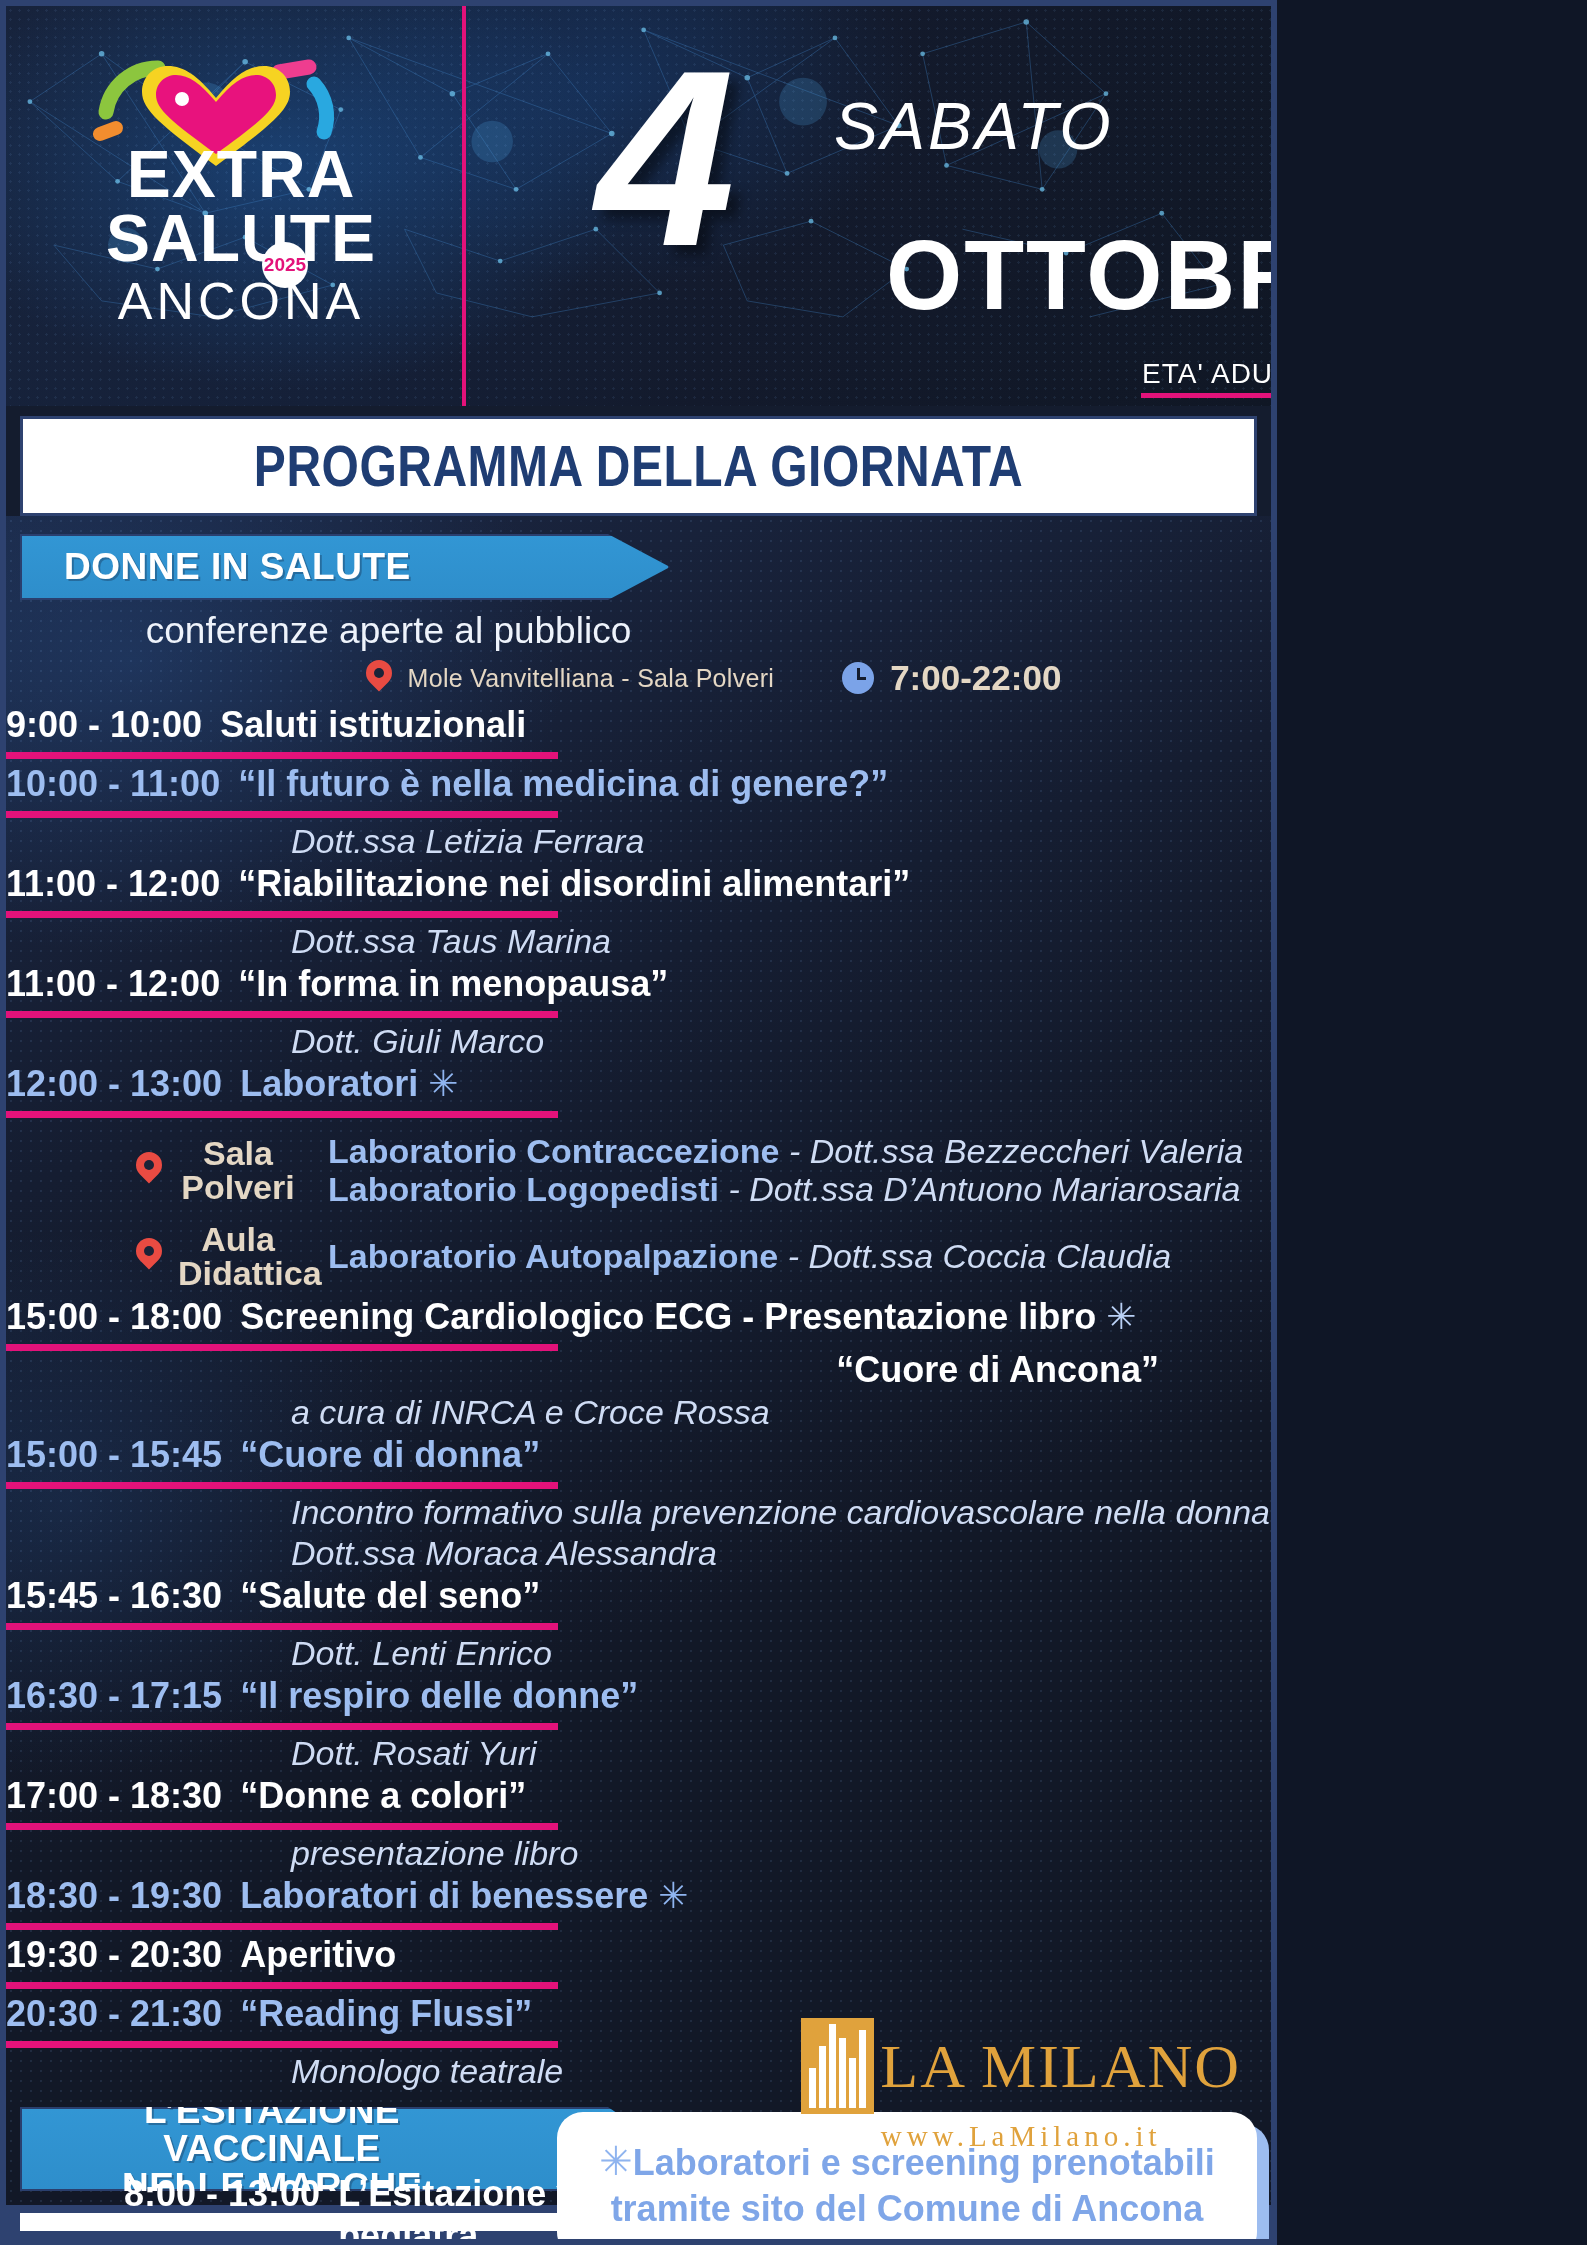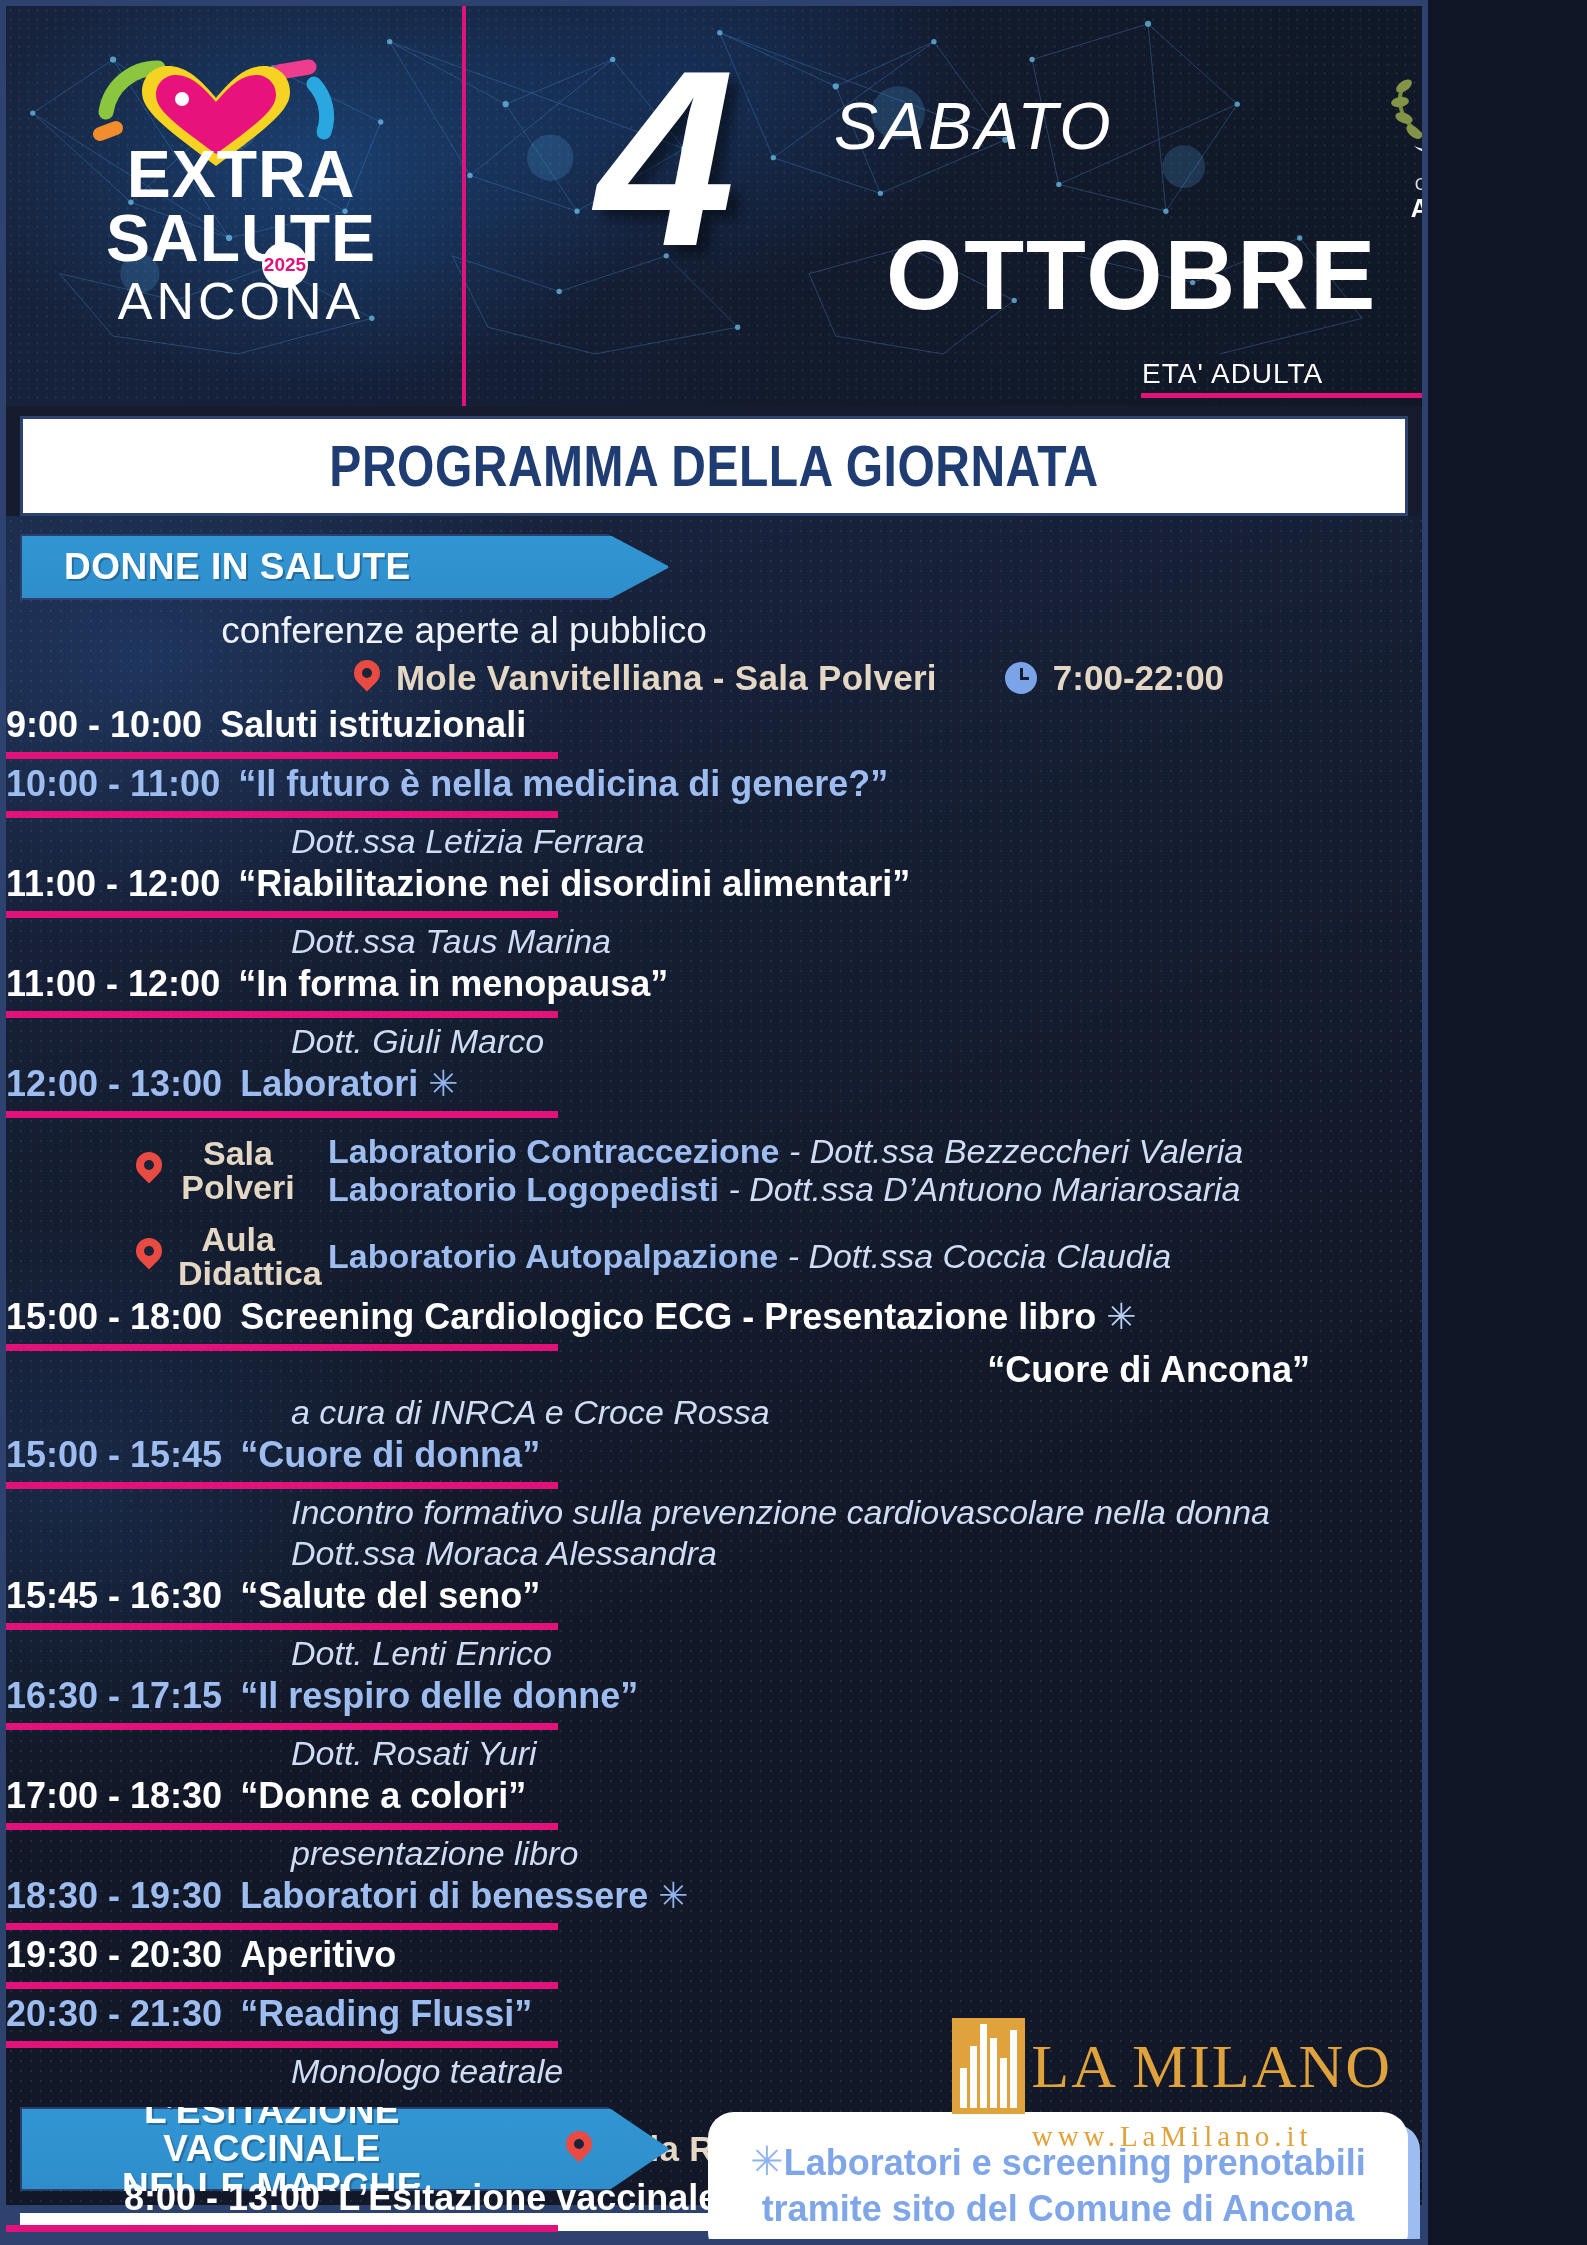--- a/index.html
+++ b/index.html
@@ -2,21 +2,21 @@
 <html><head>
 <meta charset="utf-8">
 <style>
   html,body{margin:0;padding:0;background:#0f1626;}
   *{box-sizing:border-box;}
   body{
     font-family:"Liberation Sans","DejaVu Sans",sans-serif;
     width:1587px;height:2245px;overflow:hidden;position:relative;
   }
   .poster{
-    position:relative;width:1428px;height:2245px;
+    position:relative;width:1277px;height:2245px;
     background:#141c2e;
     border:6px solid #2e4270;
     overflow:hidden;
   }
 
   
   .header{
     position:relative;height:400px;width:100%;
     background:
       radial-gradient(ellipse 500px 320px at 22% 40%, rgba(30,90,160,.55), rgba(30,90,160,0) 70%),
@@ -133,21 +133,21 @@
   .banner.tall .btxt{margin-left:30px;text-align:center;width:440px;}
 
   .sub-line{
     text-align:center;color:#eef3fb;font-size:37px;margin:10px 0 4px 0;
     padding-right:500px;
   }
   .venue-row{
     display:flex;align-items:center;justify-content:center;gap:16px;margin:6px 0 6px 0;
     padding-left:150px;
   }
-  .venue-txt{color:#e4d7c4;font-weight:bold;font-size:35px;letter-spacing:.3px;}
+  .venue-txt{color:#e4d7c4;font-weight:normal;font-size:25px;letter-spacing:.3px;}
   .clock-txt{color:#e4d7c4;font-weight:bold;font-size:35px;}
   .pin{display:inline-block;width:26px;height:36px;position:relative;flex:0 0 auto;}
   .pin i{
     position:absolute;left:0;top:0;width:26px;height:26px;background:#e94b42;border-radius:50% 50% 50% 0;
     transform:rotate(-45deg);
   }
   .pin i:after{
     content:"";position:absolute;left:8px;top:8px;width:10px;height:10px;border-radius:50%;
     background:#1b2338;
   }

